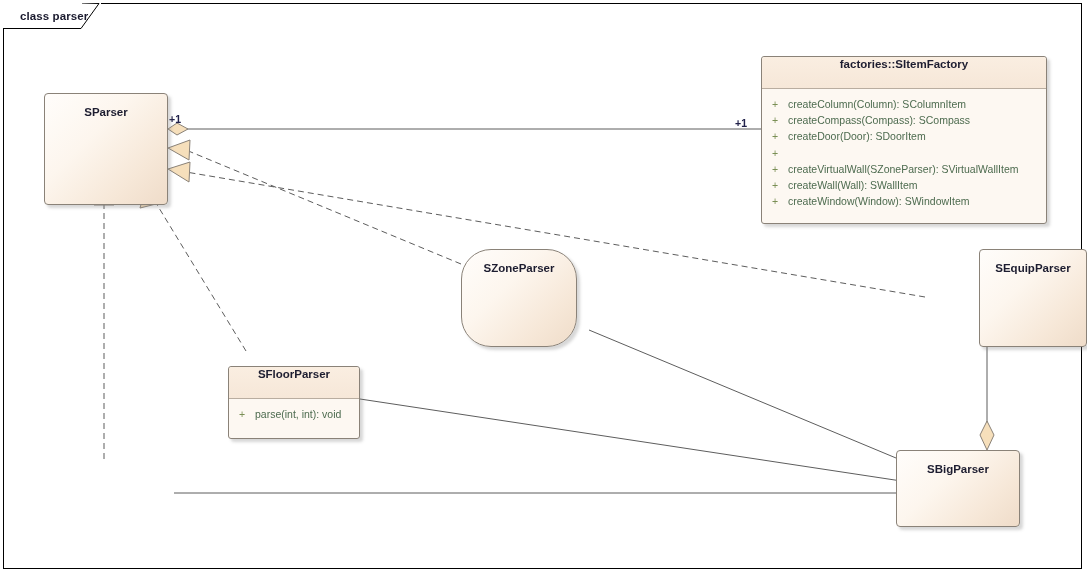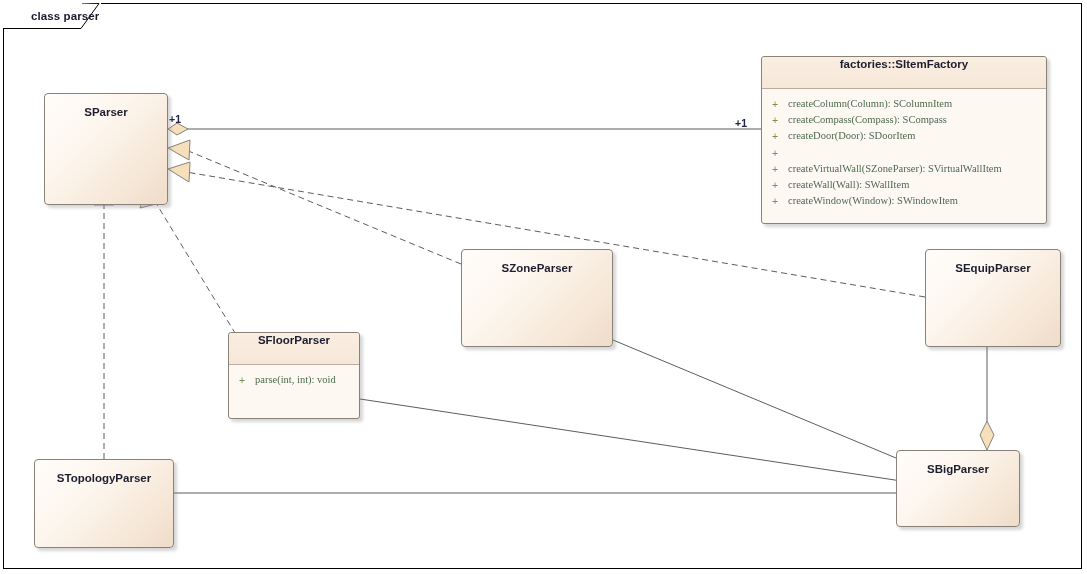--- a/index.html
+++ b/index.html
@@ -3,36 +3,36 @@
 <meta charset="utf-8">
 <style>
   html,body{margin:0;padding:0;background:#ffffff;}
   body{font-family:"Liberation Sans",sans-serif;}
   #canvas{position:relative;width:1087px;height:574px;background:#ffffff;overflow:hidden;}
 
   
   .frame{position:absolute;left:3px;top:3px;width:1079px;height:566px;border:1px solid #000;box-sizing:border-box;background:transparent;}
   .frame-tab{position:absolute;left:3px;top:3px;height:24px;box-sizing:border-box;background:#ffffff;}
   .frame-tab svg{display:block;}
-  .frame-tab-label{position:absolute;left:28px;top:7px;font-size:11.5px;font-weight:bold;color:#1a1a2e;white-space:nowrap;letter-spacing:.1px;}
+  .frame-tab-label{position:absolute;left:17px;top:7px;font-size:11.5px;font-weight:bold;color:#1a1a2e;white-space:nowrap;letter-spacing:.1px;}
 
   
   .node{position:absolute;box-sizing:border-box;border:1px solid #8a8278;border-radius:4px;
         background:linear-gradient(135deg,#fffdfb 0%,#fdf6ee 38%,#f6e7d7 75%,#efdcc9 100%);
         box-shadow:3px 3px 3px rgba(130,130,130,.32);}
   .node .title{text-align:center;font-size:11.5px;font-weight:bold;color:#1d1d30;padding-top:11px;line-height:14px;white-space:nowrap;}
   .node.compartment{border-radius:3px;background:#fdf8f2;}
   .node.compartment .title-bar{height:31px;border-bottom:1px solid #b9ada0;
         background:linear-gradient(180deg,#faeee1 0%,#f6e7d8 100%);
         border-radius:3px 3px 0 0;display:flex;align-items:flex-start;justify-content:center;}
   .node.compartment .title-bar .title{padding-top:0;}
   .ops{padding:7px 0 8px 0;}
   .op{display:flex;align-items:center;font-size:10.5px;line-height:16.2px;color:#4a6b4a;white-space:nowrap;}
   .op .vis{width:26px;text-align:center;color:#7a8f55;font-size:10.5px;}
-  .op .sig{color:#4d6b4f;font-family:Liberation Serif, serif;}
+  .op .sig{color:#4d6b4f;}
 
   
   #edges{position:absolute;left:0;top:0;width:1087px;height:574px;pointer-events:none;}
 
   .mult{position:absolute;font-size:10.5px;color:#21214a;font-weight:bold;white-space:nowrap;}
 </style>
 </head>
 <body>
 
 <div id="canvas">
@@ -138,41 +138,38 @@
           <span class="vis">+</span>
           <span class="sig">createWall(Wall): SWallItem</span>
         </div>
       <div class="op">
           <span class="vis">+</span>
           <span class="sig">createWindow(Window): SWindowItem</span>
         </div>
     </div>
   </div>
 
-  <div class="node" style="left:461px;top:249px;width:152px;height:98px;">
+  <div class="node" style="left:461px;top:249px;width:116px;height:98px;border-radius:30px;">
     <div class="title">SZoneParser</div>
   </div>
 
-  <div class="node" style="left:925px;top:249px;width:136px;height:98px;">
+  <div class="node" style="left:979px;top:249px;width:108px;height:98px;">
     <div class="title">SEquipParser</div>
   </div>
 
-  <div class="node compartment" style="left:228px;top:332px;width:132px;height:87px;">
+  <div class="node compartment" style="left:228px;top:366px;width:132px;height:73px;">
     <div class="title-bar">
       <div class="title">SFloorParser</div>
     </div>
     <div class="ops">
       <div class="op">
           <span class="vis">+</span>
           <span class="sig">parse(int, int): void</span>
         </div>
     </div>
   </div>
 
-  <div class="node" style="left:34px;top:459px;width:140px;height:89px;">
-    <div class="title">STopologyParser</div>
-  </div>
 
   <div class="node" style="left:896px;top:450px;width:124px;height:77px;">
     <div class="title">SBigParser</div>
   </div>
 
 </div>
 
 </body></html>

